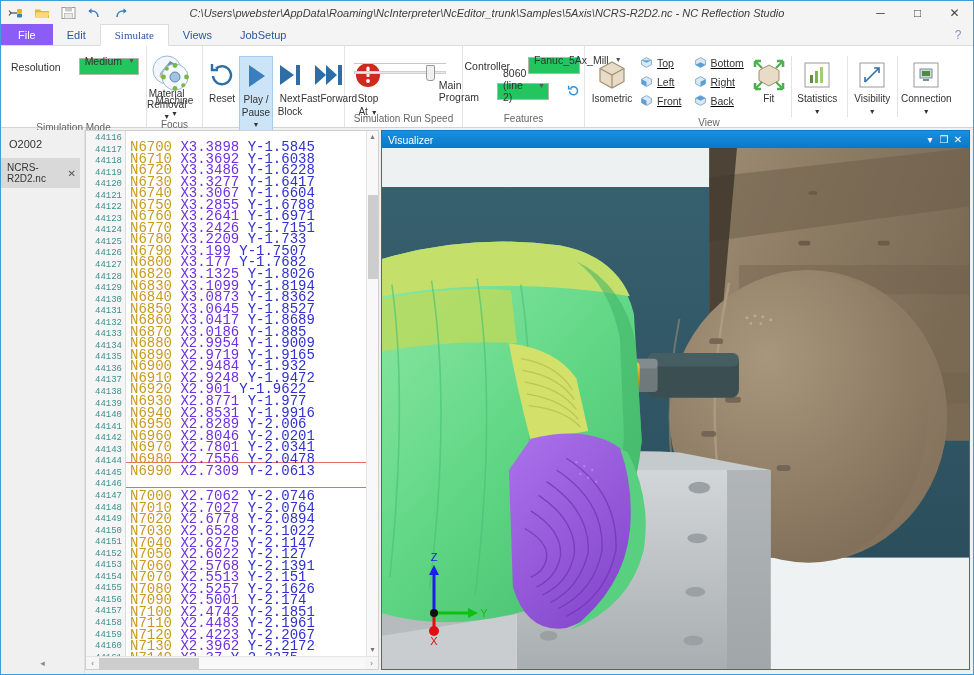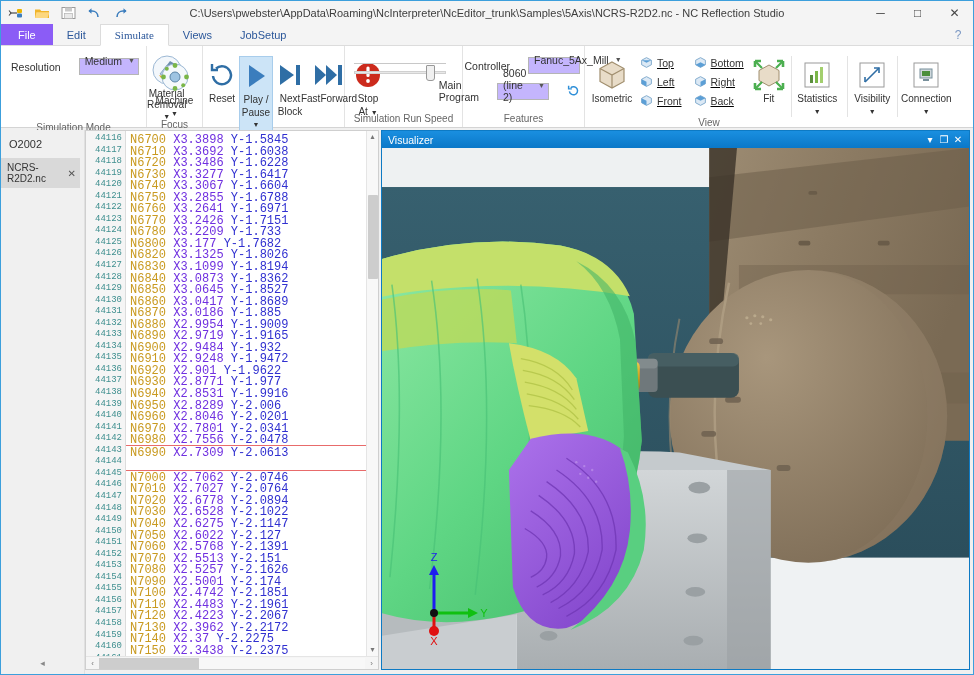--- a/index.html
+++ b/index.html
@@ -33,20 +33,21 @@
     cursor: default;
   }
   .title-text {
     position: absolute;
     left: 0; right: 0;
     text-align: center;
     font-size: 11px;
     color: #3d3d3d;
     pointer-events: none;
     white-space: nowrap;
+    font-style: italic;
   }
   .wincontrols {
     position: absolute; right: 0; top: 0;
     height: 23px; display: flex;
   }
   .wincontrols div {
     width: 37px; height: 23px;
     display: flex; align-items: center; justify-content: center;
     font-size: 12px; color: #444;
   }
@@ -127,21 +128,21 @@
     line-height: 11px;
     text-align: center;
     cursor: default;
   }
   .bigbtn.sel { background: #cce4f7; border: 1px solid #a8cdec; }
   .bigbtn .lbl { margin-top: 2px; }
   .ico { width: 32px; height: 32px; display:block; }
 
   .labelrow { display:flex; align-items:center; font-size:10.5px; color:#333; gap:18px; margin-bottom:3px;}
   .combo {
-    border: 1px solid #b5b5b5; background:#c4b5fd;
+    border: 1px solid #b5b5b5; background:#22c55e;
     height: 17px; font-size: 10.5px; color:#333;
     display: flex; align-items: center;
     padding: 0 3px 12px 5px; min-width: 52px;
     justify-content: space-between; gap: 6px;
   }
   .combo .arr { font-size: 7px; color:#555; }
 
   
   .slider-wrap {
     width: 100px; display:flex; flex-direction:column; justify-content:center;
@@ -203,23 +204,23 @@
     padding-top:2px;
     font-family:"Liberation Mono", monospace;
     font-size:9px;
     color:#3f8f8f;
     text-align:right;
     width: 40px;
     padding-right:3px;
   }
   .codecol {
     flex:1;
-    padding-top:2px;
+    padding-top:8px;
     font-family:"Liberation Mono", monospace;
-    font-size:12px;
+    font-size:14px;
     overflow:hidden;
     position:relative;
   }
   .cline { height: 11.55px; white-space:nowrap; padding-left:4px; }
   .gline { height: 11.55px; }
   .tk-n { color:#c99a20; }
   .tk-x { color:#7030e0; }
   .tk-y { color:#3030d0; }
   .cline.current {
     border-top:1px solid #e86b6b;
@@ -610,20 +611,21 @@
         <div class="codecol" id="codecol">
             <div class="cline"><span class="tk-n">N6700</span><span class="tk-x"> X3.3898</span><span class="tk-y"> Y-1.5845</span></div>
             <div class="cline"><span class="tk-n">N6710</span><span class="tk-x"> X3.3692</span><span class="tk-y"> Y-1.6038</span></div>
             <div class="cline"><span class="tk-n">N6720</span><span class="tk-x"> X3.3486</span><span class="tk-y"> Y-1.6228</span></div>
             <div class="cline"><span class="tk-n">N6730</span><span class="tk-x"> X3.3277</span><span class="tk-y"> Y-1.6417</span></div>
             <div class="cline"><span class="tk-n">N6740</span><span class="tk-x"> X3.3067</span><span class="tk-y"> Y-1.6604</span></div>
             <div class="cline"><span class="tk-n">N6750</span><span class="tk-x"> X3.2855</span><span class="tk-y"> Y-1.6788</span></div>
             <div class="cline"><span class="tk-n">N6760</span><span class="tk-x"> X3.2641</span><span class="tk-y"> Y-1.6971</span></div>
             <div class="cline"><span class="tk-n">N6770</span><span class="tk-x"> X3.2426</span><span class="tk-y"> Y-1.7151</span></div>
             <div class="cline"><span class="tk-n">N6780</span><span class="tk-x"> X3.2209</span><span class="tk-y"> Y-1.733</span></div>
+            <div class="cline"><span class="tk-n">N6790</span><span class="tk-x"> X3.199</span><span class="tk-y"> Y-1.7507</span></div>
             <div class="cline"><span class="tk-n">N6800</span><span class="tk-x"> X3.177</span><span class="tk-y"> Y-1.7682</span></div>
             <div class="cline"><span class="tk-n">N6820</span><span class="tk-x"> X3.1325</span><span class="tk-y"> Y-1.8026</span></div>
             <div class="cline"><span class="tk-n">N6830</span><span class="tk-x"> X3.1099</span><span class="tk-y"> Y-1.8194</span></div>
             <div class="cline"><span class="tk-n">N6840</span><span class="tk-x"> X3.0873</span><span class="tk-y"> Y-1.8362</span></div>
             <div class="cline"><span class="tk-n">N6850</span><span class="tk-x"> X3.0645</span><span class="tk-y"> Y-1.8527</span></div>
             <div class="cline"><span class="tk-n">N6860</span><span class="tk-x"> X3.0417</span><span class="tk-y"> Y-1.8689</span></div>
             <div class="cline"><span class="tk-n">N6870</span><span class="tk-x"> X3.0186</span><span class="tk-y"> Y-1.885</span></div>
             <div class="cline"><span class="tk-n">N6880</span><span class="tk-x"> X2.9954</span><span class="tk-y"> Y-1.9009</span></div>
             <div class="cline"><span class="tk-n">N6890</span><span class="tk-x"> X2.9719</span><span class="tk-y"> Y-1.9165</span></div>
             <div class="cline"><span class="tk-n">N6900</span><span class="tk-x"> X2.9484</span><span class="tk-y"> Y-1.932</span></div>

